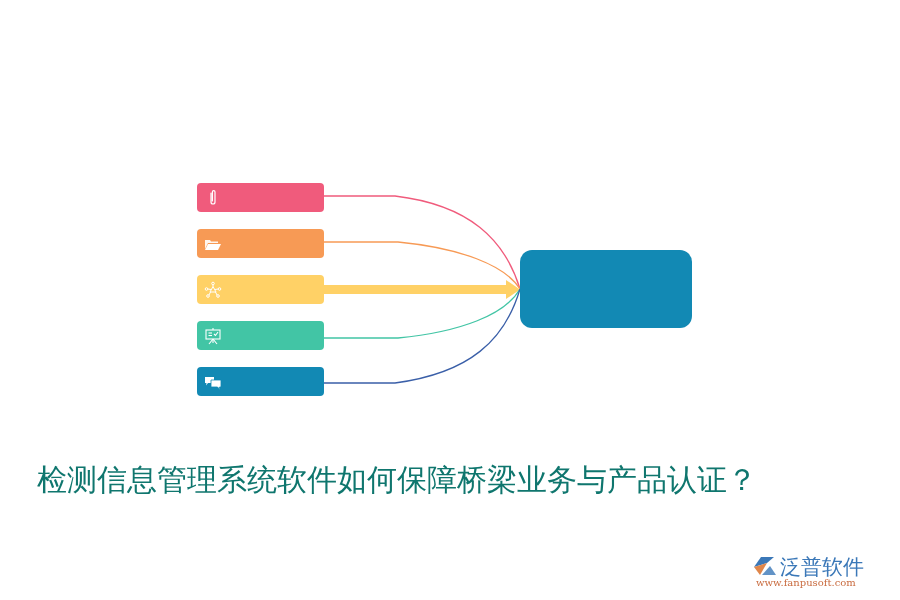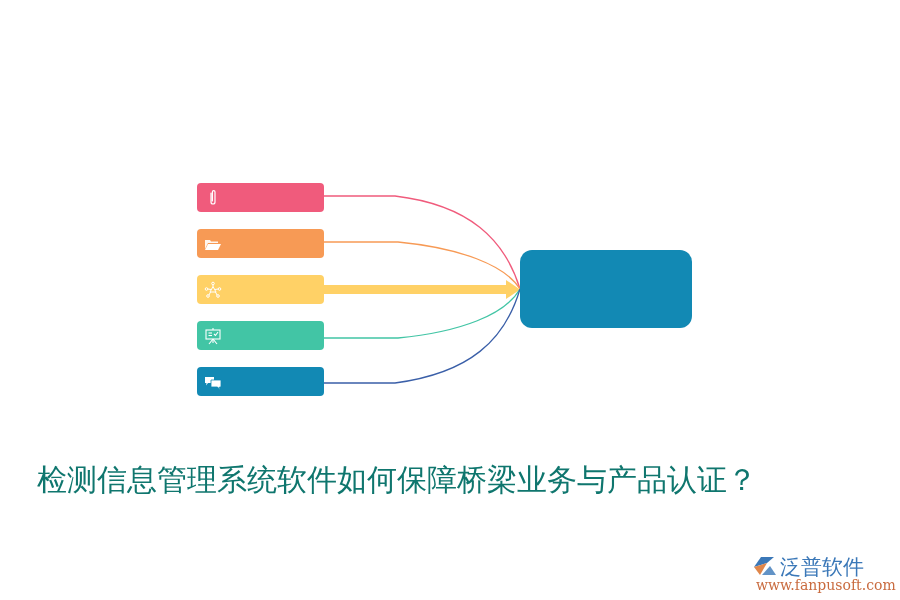--- a/index.html
+++ b/index.html
@@ -6,21 +6,21 @@
     body { width: 900px; height: 600px; background: #ffffff; position: relative; overflow: hidden; font-family: "DejaVu Sans", sans-serif; }
     .diagram { position: absolute; left: 0; top: 0; width: 900px; height: 600px; }
     .node { position: absolute; left: 197px; width: 127px; height: 29px; border-radius: 4px; display: flex; align-items: center; }
     .node .icon { width: 18px; height: 18px; margin-left: 7px; display: flex; align-items: center; justify-content: center; }
     .node .icon svg { width: 18px; height: 18px; }
     .node .label { color: #fff; font-size: 12px; margin-left: 6px; }
     .center-box { position: absolute; left: 520px; top: 250px; width: 172px; height: 78px; border-radius: 12px; background: #1289b4; display: flex; align-items: center; justify-content: center; color:#fff; }
     .title { position: absolute; left: 37px; top: 460px; font-family: "DejaVu Serif", "Liberation Serif", serif; font-size: 30px; color: #0f766e; letter-spacing: 0px; white-space: nowrap; }
     .logo { position: absolute; left: 752px; top: 553px; width: 125px; height: 40px; }
     .logo .brand { position: absolute; left: 28px; top: 0px; font-size: 21px; color: #3b78b8; font-family: "DejaVu Sans", sans-serif; white-space: nowrap; }
-    .logo .url { position: absolute; left: 4px; top: 24px; font-size: 14px; color: #c96b3f; font-family: "DejaVu Serif", serif; white-space: nowrap; }
+    .logo .url { position: absolute; left: 4px; top: 24px; font-size: 10px; color: #c96b3f; font-family: "DejaVu Serif", serif; white-space: nowrap; }
     .logo .mark { position: absolute; left: 0px; top: 2px; width: 26px; height: 22px; }
   </style>
 </head>
 <body>
 
 <div class="diagram">
   <svg width="900" height="600" style="position:absolute;left:0;top:0">
     <path d="M324 196 L395 196 C470 205 505 240 520 289" stroke="#f05b7c" stroke-width="1.3" fill="none"></path>
     <path d="M324 242 L398 242 C460 248 505 265 520 289" stroke="#f79a55" stroke-width="1.3" fill="none"></path>
     <rect x="324" y="285" width="184" height="9" fill="#ffd166"></rect>

